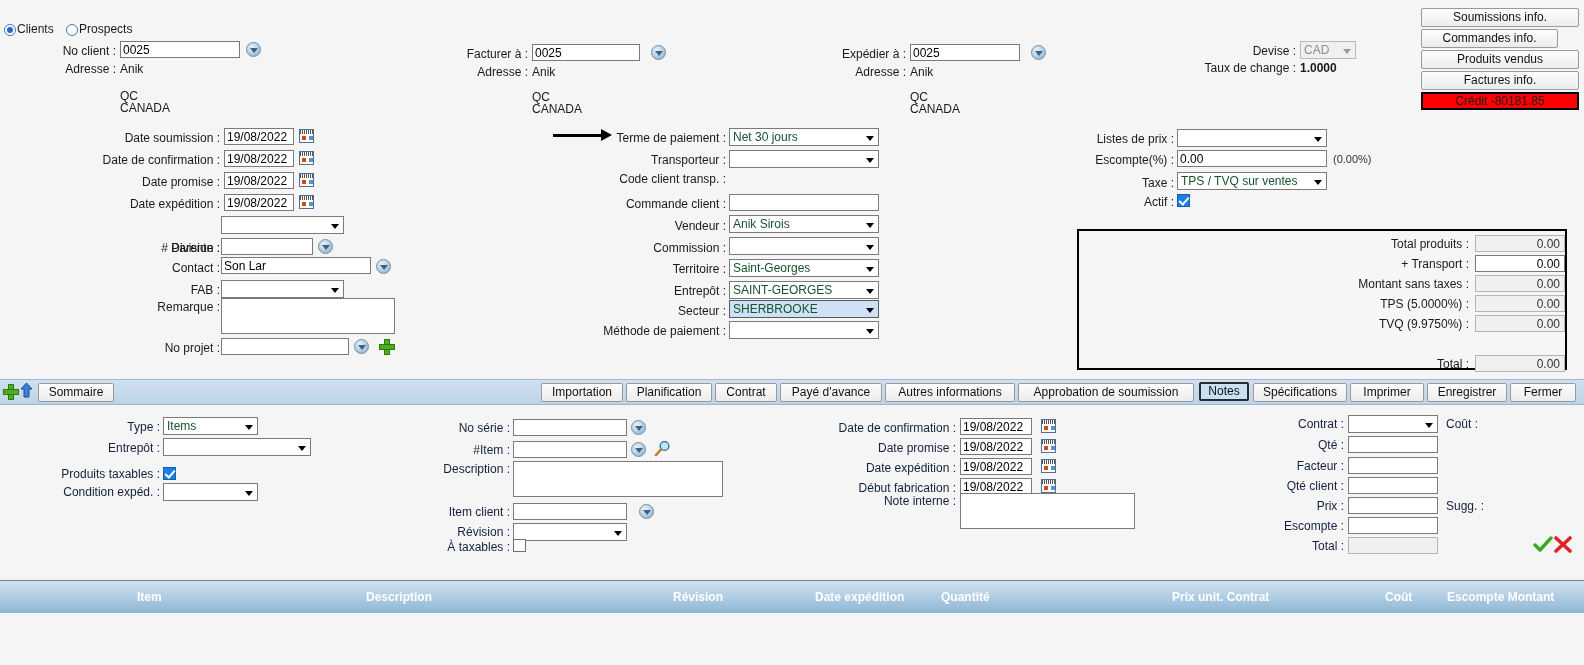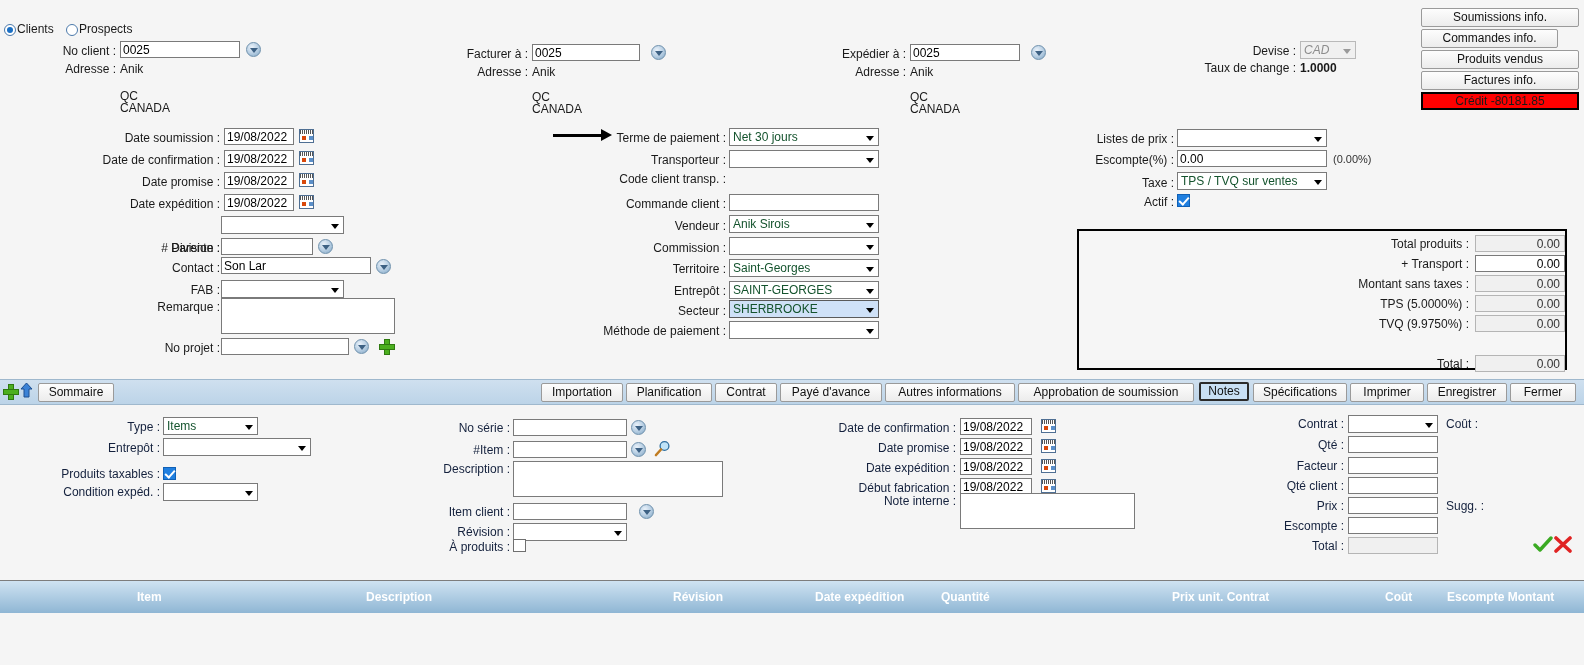--- a/index.html
+++ b/index.html
@@ -323,21 +323,21 @@
   <div class="abs lbl" style="left:790px; top:47px; width:116px;">Expédier à :</div>
   <input class="txt abs" style="left: 910px; top: 44px; width: 110px;" value="0025">
   <span class="cbtn abs" style="left:1031px; top:45px;"></span>
 
   <div class="abs lbl" style="left:790px; top:65px; width:116px;">Adresse :</div>
   <div class="abs val" style="left:910px; top:65px;">Anik</div>
   <div class="abs val" style="left:910px; top:90px;">QC</div>
   <div class="abs val" style="left:910px; top:102px;">CANADA</div>
 
   <div class="abs lbl" style="left:1186px; top:44px; width:110px;">Devise :</div>
-  <div class="sel disabled abs" style="left:1300px; top:41px; width:56px;font-style:italic;">CAD</div>
+  <div class="sel disabled abs" style="left:1300px; top:41px; width:56px;">CAD</div>
 
   <div class="abs lbl" style="left:1150px; top:61px; width:146px;">Taux de change :</div>
   <div class="abs val bold" style="left:1300px; top:61px;">1.0000</div>
 
   <div class="abs lbl" style="left:1030px; top:132px; width:144px;">Listes de prix :</div>
   <div class="sel abs" style="left:1177px; top:129px; width:150px;"></div>
 
   <div class="abs lbl" style="left:1030px; top:153px; width:144px;">Escompte(%) :</div>
   <input class="txt abs" style="left: 1177px; top: 150px; width: 150px;" value="0.00">
   <div class="abs val" style="left:1333px; top:153px; font-size:11px; color:#333;">(0.00%)</div>
@@ -427,21 +427,21 @@
     <div class="abs lbl lbl-navy" style="left:400px; top:57px; width:110px;">Description :</div>
     <textarea class="ta abs" style="left: 513px; top: 56px; width: 210px; height: 36px;"></textarea>
 
     <div class="abs lbl lbl-navy" style="left:400px; top:100px; width:110px;">Item client :</div>
     <input class="txt abs" style="left: 513px; top: 98px; width: 114px;" value="">
     <span class="cbtn abs" style="left:639px; top:99px;"></span>
 
     <div class="abs lbl lbl-navy" style="left:400px; top:120px; width:110px;">Révision :</div>
     <div class="sel abs" style="left:513px; top:118px; width:114px;"></div>
 
-    <div class="abs lbl lbl-navy" style="left:400px; top:135px; width:110px;">À produits :</div>
+    <div class="abs lbl lbl-navy" style="left:400px; top:135px; width:110px;">À taxables :</div>
     <span class="chk abs" style="left:513px; top:134px;"></span>
 
     <div class="abs lbl lbl-navy" style="left:800px; top:16px; width:156px;">Date de confirmation :</div>
     <input class="txt abs" style="left: 960px; top: 13px; width: 72px;" value="19/08/2022">
     <span class="cal abs" style="left:1041px; top:14px;"></span>
 
     <div class="abs lbl lbl-navy" style="left:800px; top:36px; width:156px;">Date promise :</div>
     <input class="txt abs" style="left: 960px; top: 33px; width: 72px;" value="19/08/2022">
     <span class="cal abs" style="left:1041px; top:34px;"></span>
 

